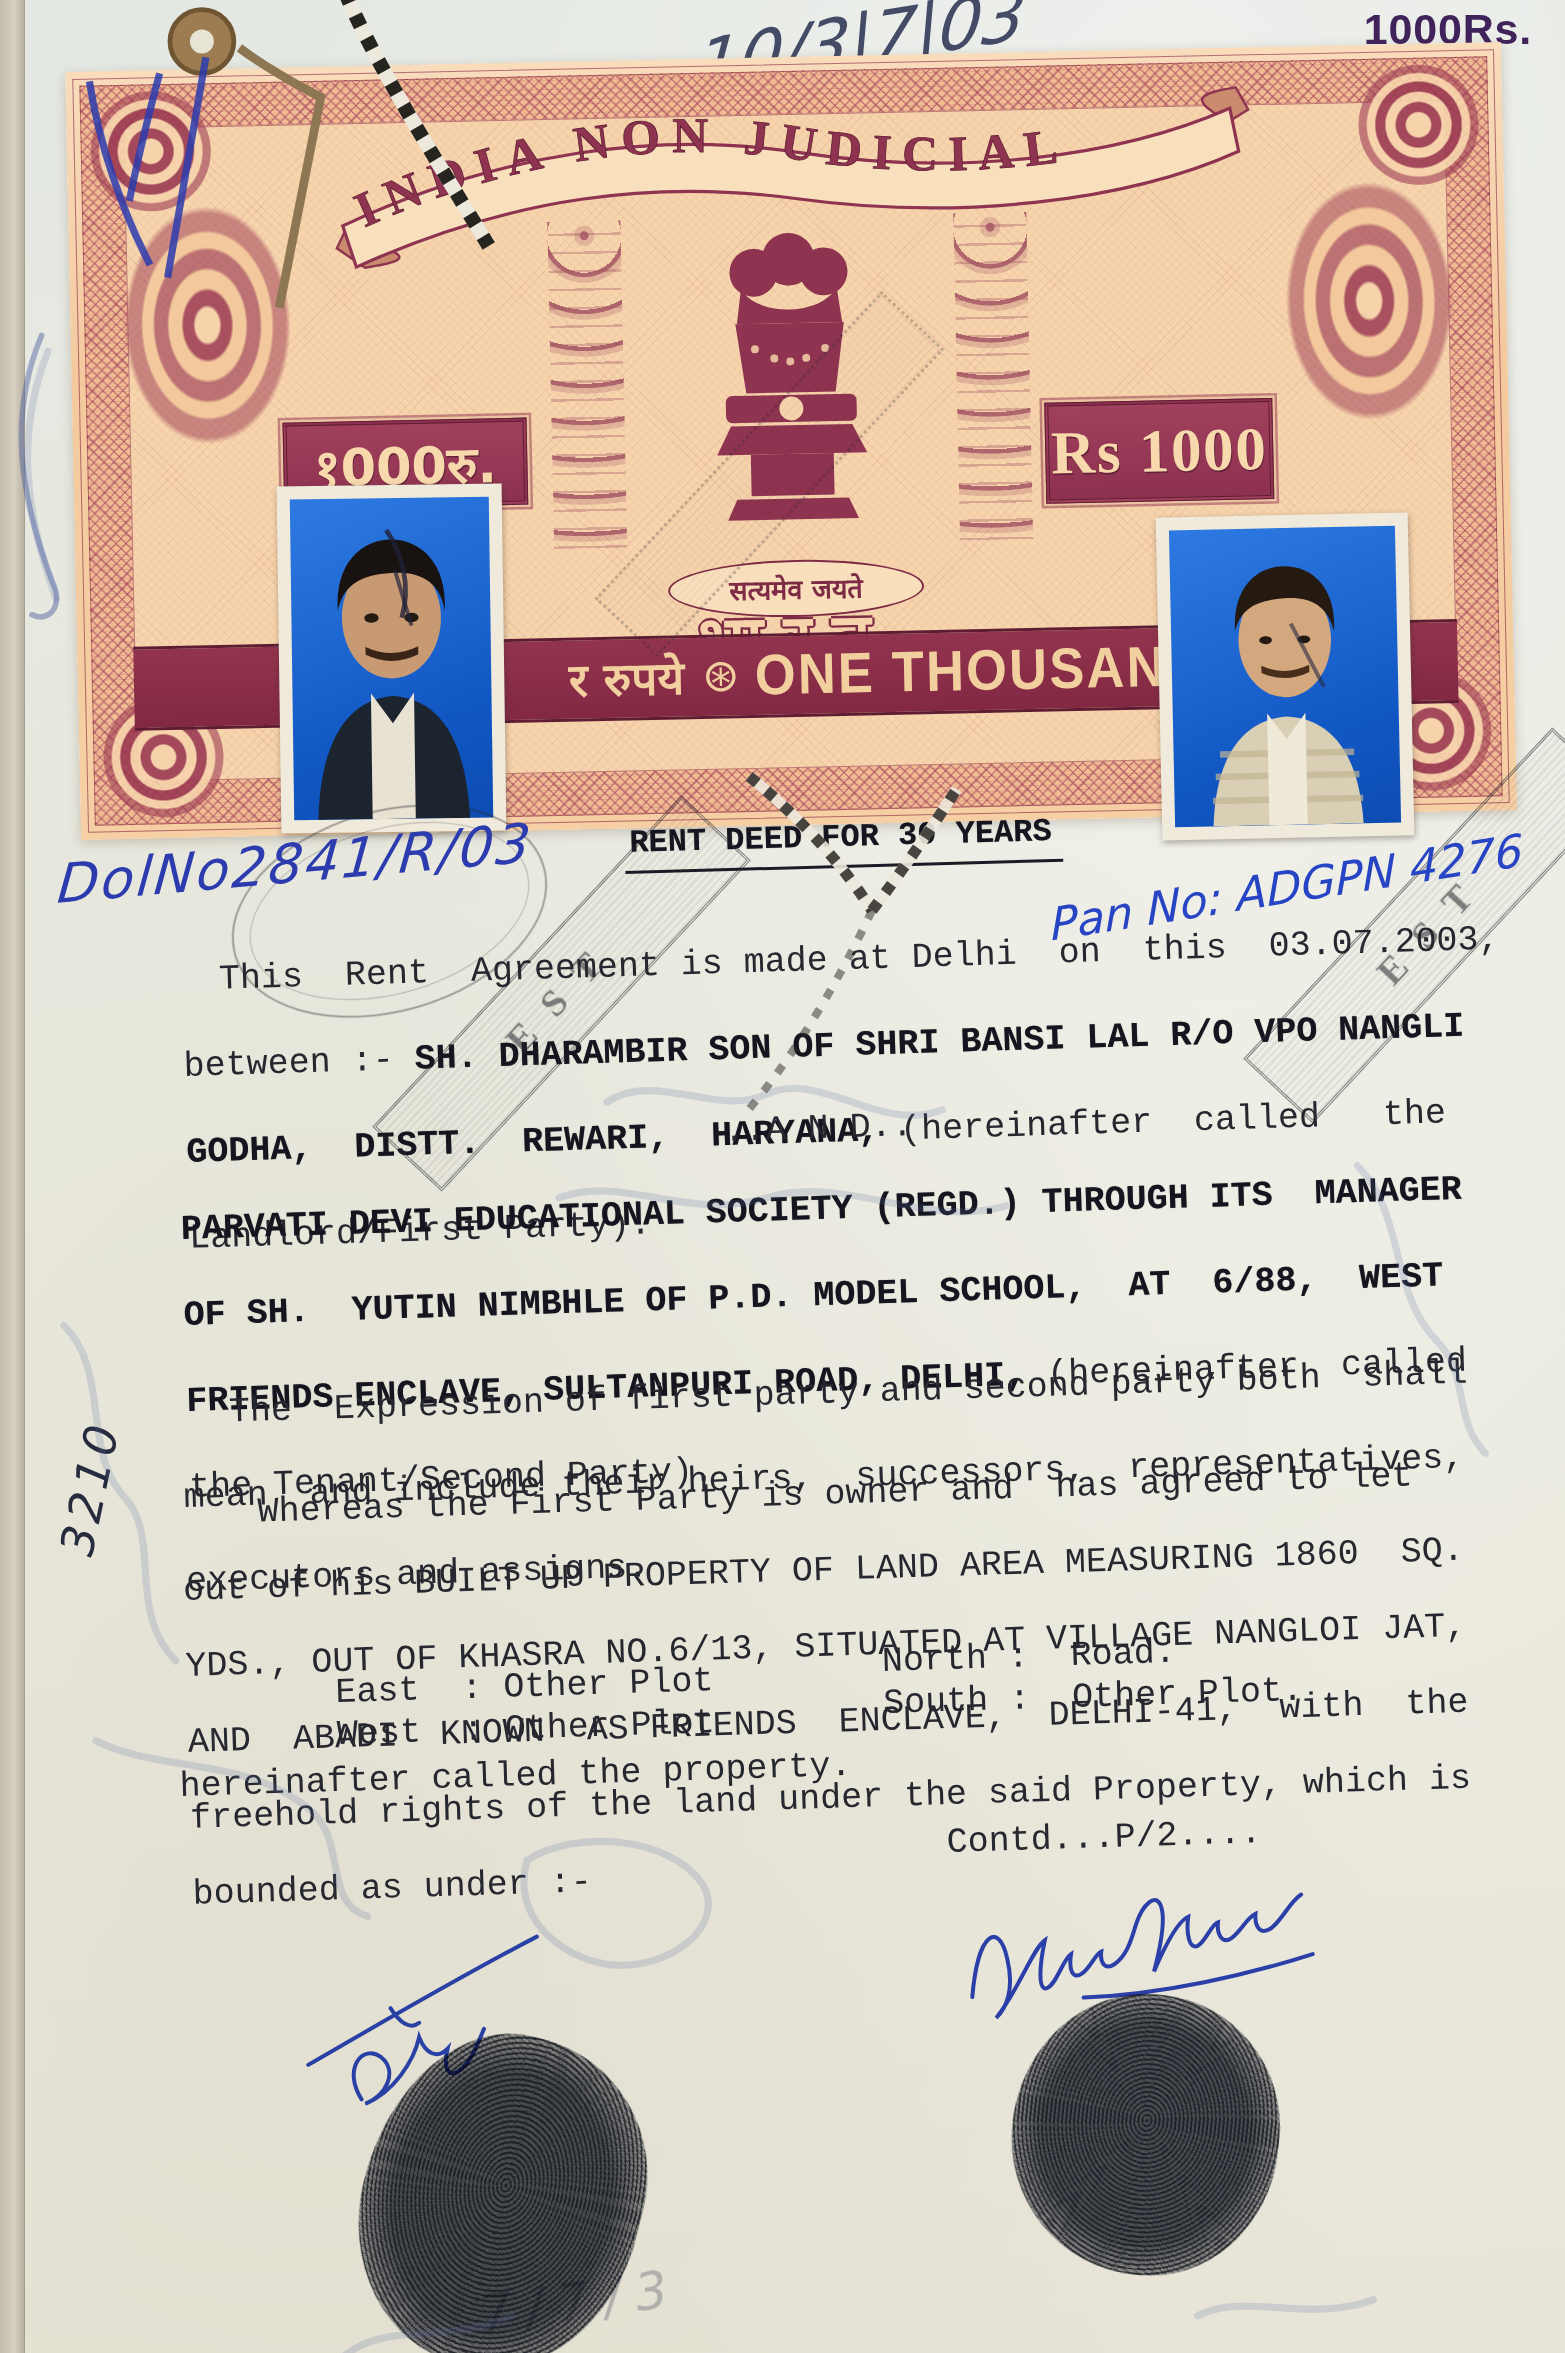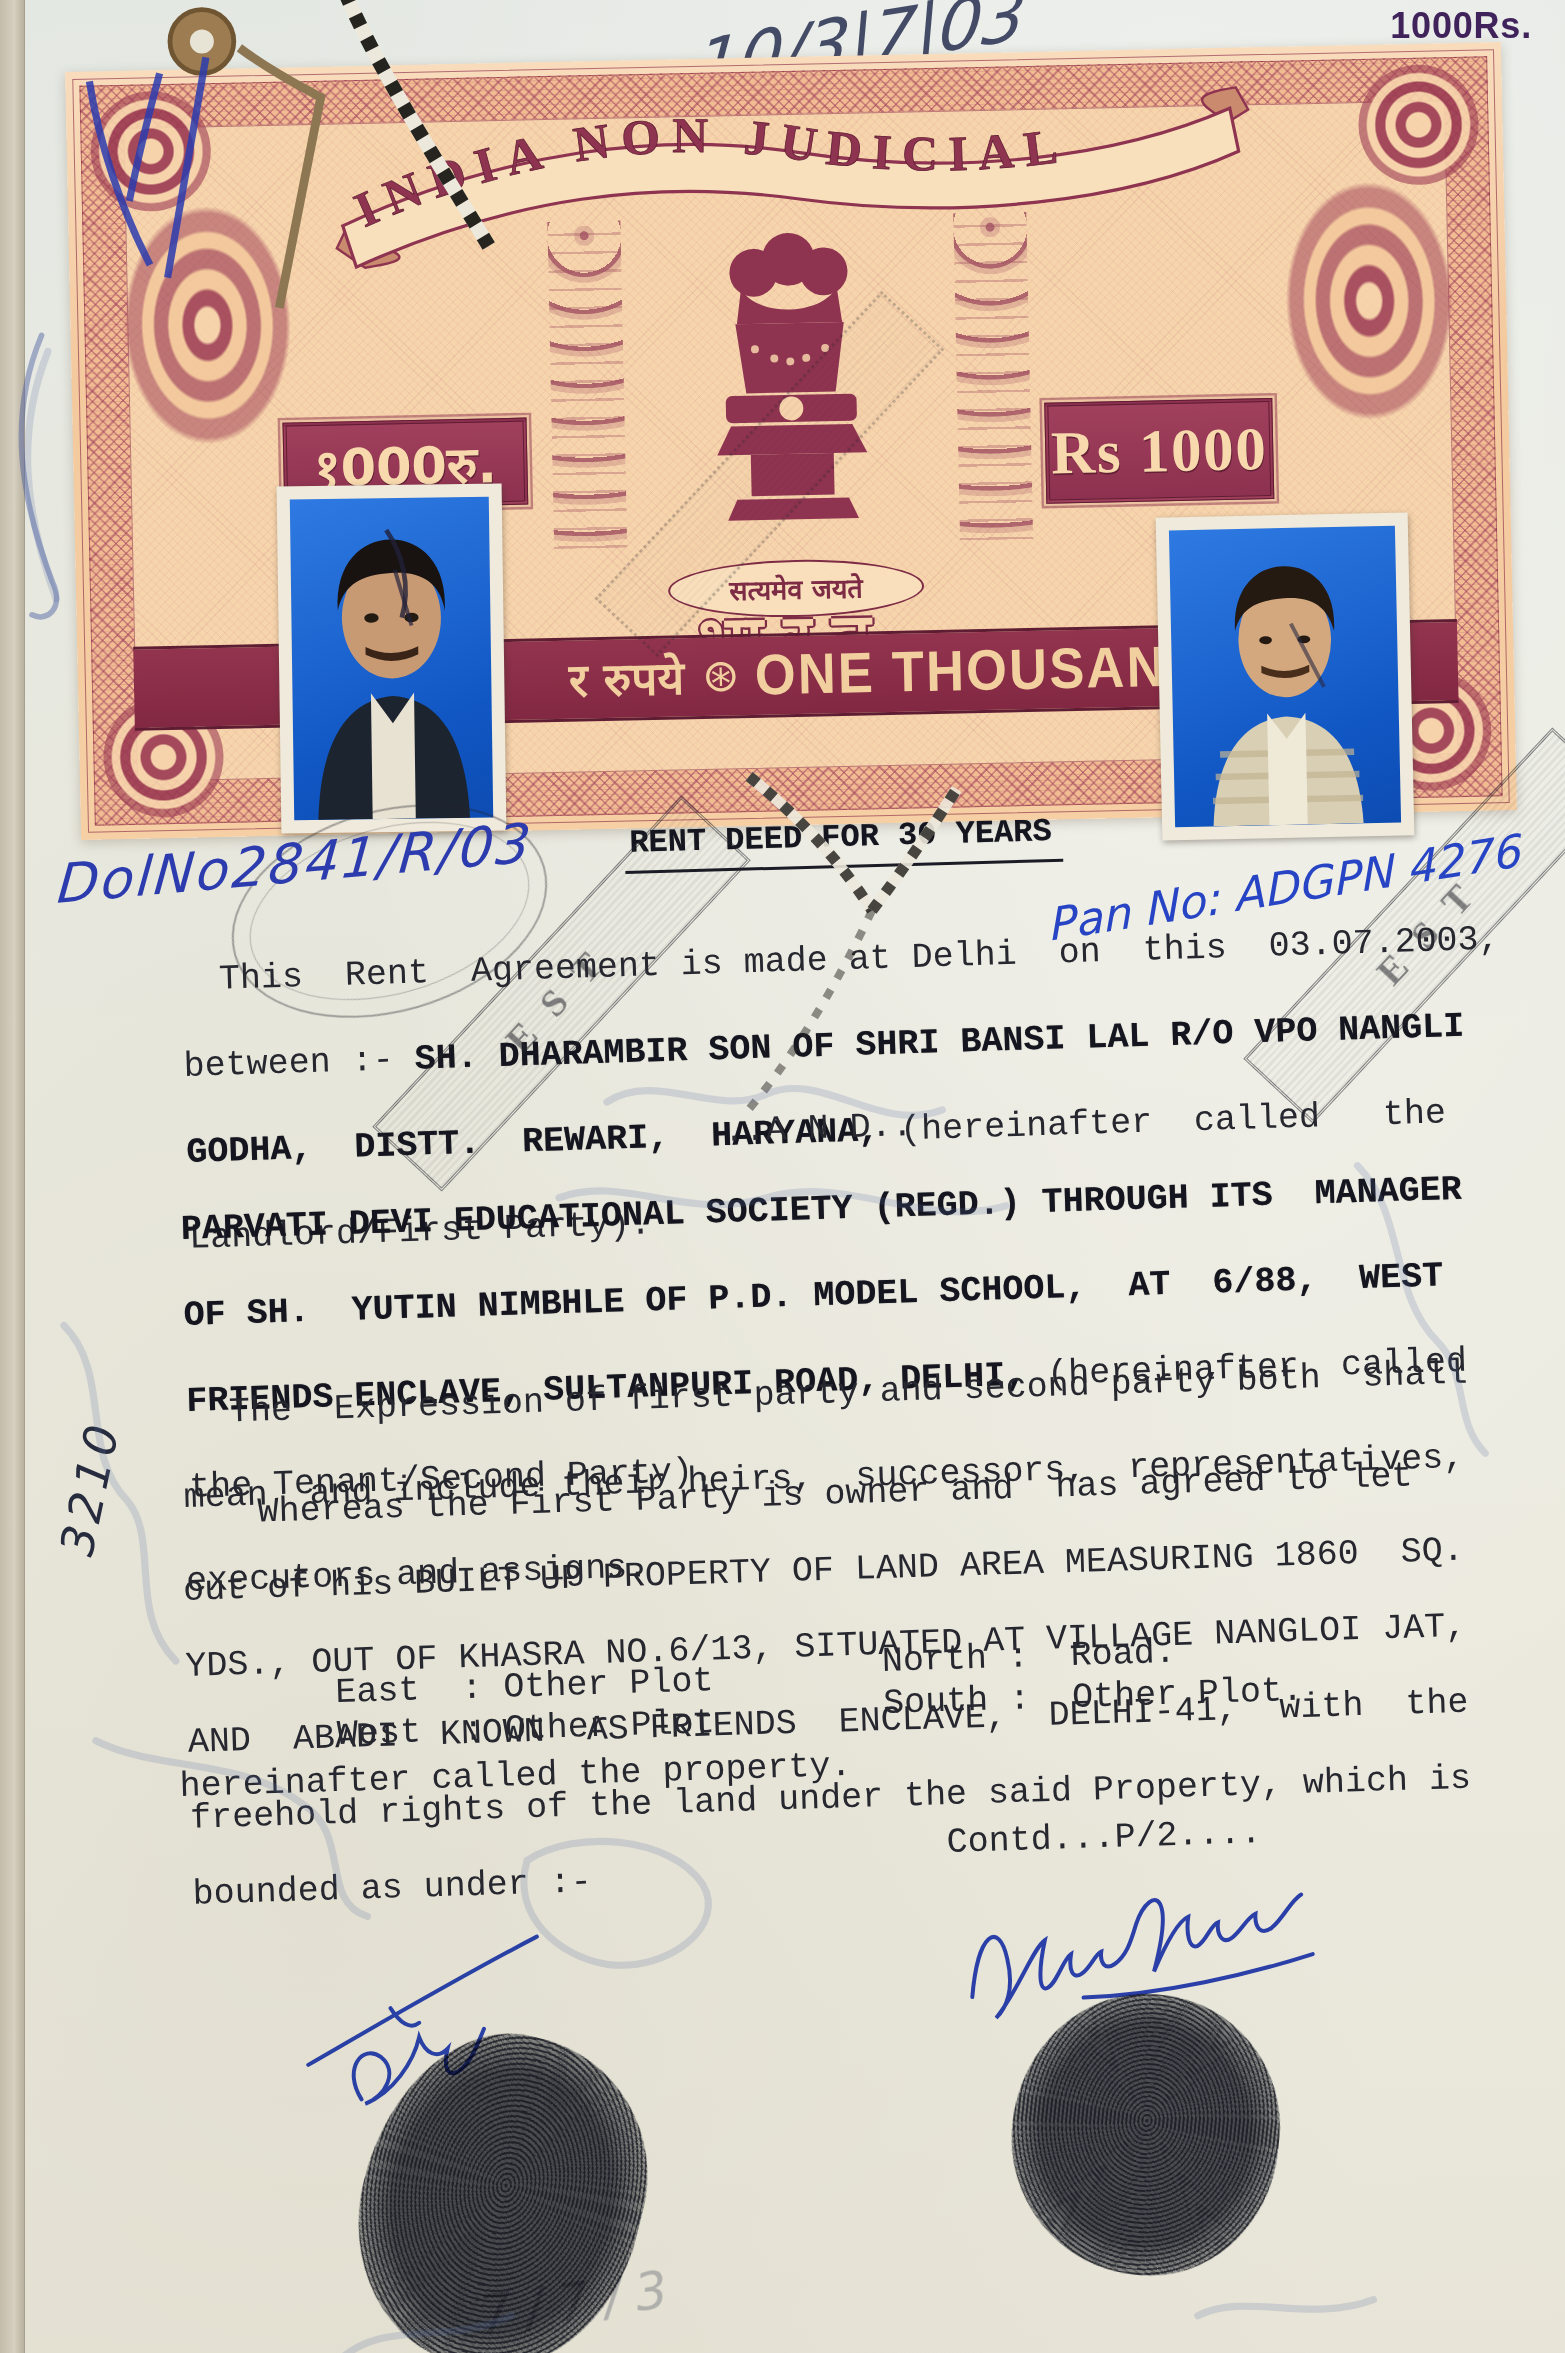--- a/index.html
+++ b/index.html
@@ -75,21 +75,21 @@
       radial-gradient(ellipse at 50% 50%, rgba(44,48,62,.92) 0 55%, rgba(44,48,62,.55) 70%, rgba(44,48,62,.12) 82%, transparent 90%);}
   .faint{opacity:.38;filter:blur(0.4px);}
 </style>
 </head>
 <body>
 
 <div id="page">
 
   <div class="abs edge-left"></div>
 
-  <div class="abs" style="right:34px;top:4.8px;font-size:36px;font-weight:700;color:#41235c;letter-spacing:0.8px;">1000Rs.</div>
+  <div class="abs" style="right:34px;top:4.8px;font-size:43px;font-weight:700;color:#41235c;letter-spacing:0.8px;">1000Rs.</div>
 
   <div class="abs ink" style="left:695px;top:0px;font-size:69px;color:#333a58;transform:rotate(-9deg) skewX(-14deg);opacity:.9;">10/3|7|03</div>
 
   <div class="abs stamp">
     <div class="stamp-rule"></div>
     <div class="lattice"></div>
     <div class="field"></div>
 
     <div class="rosette" style="left:24px;top:21px;"></div>
     <div class="rosette" style="right:24px;top:21px;"></div>

